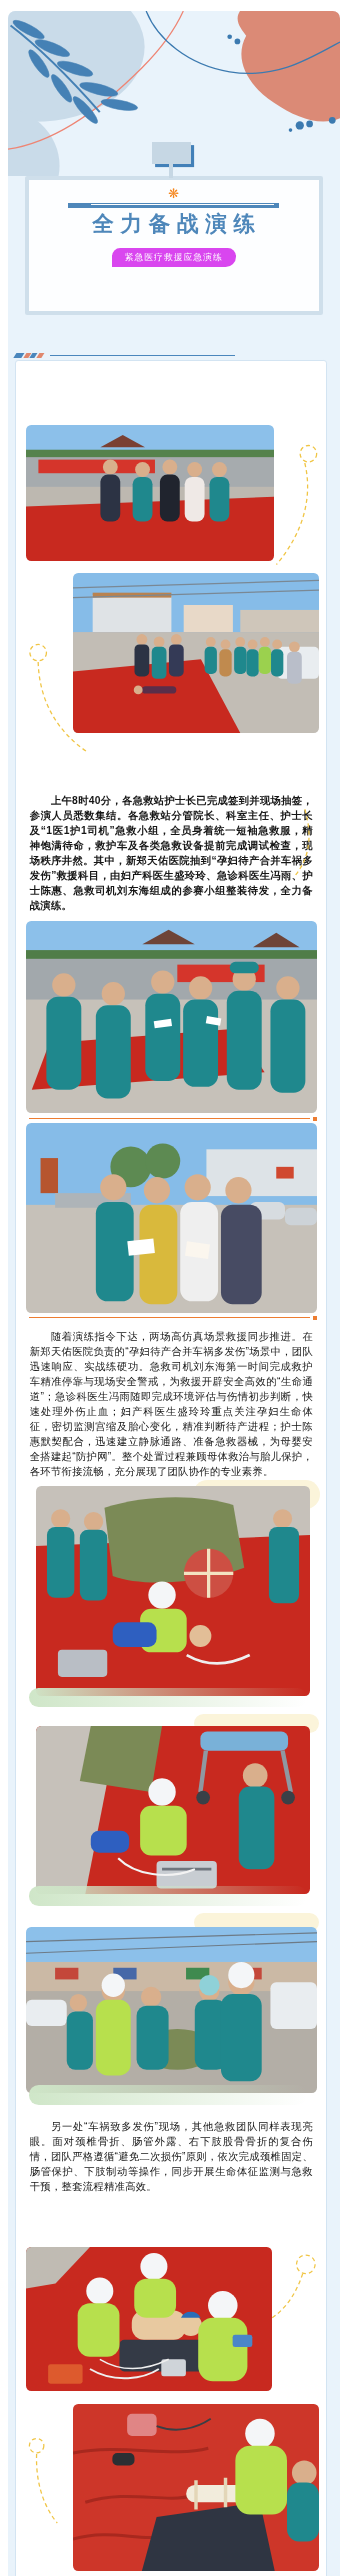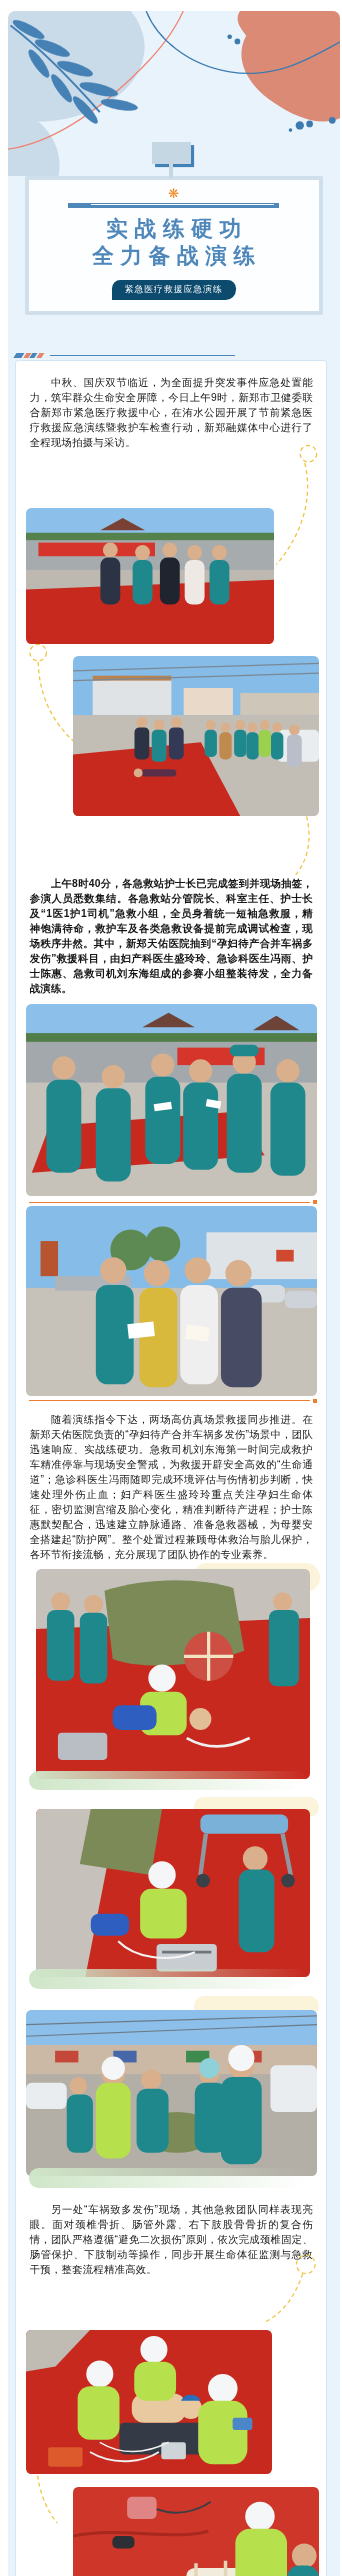--- a/index.html
+++ b/index.html
@@ -35,21 +35,21 @@
   }
   .blue-bar::after{
     content:"";position:absolute;left:23px;right:5.2px;top:1.5px;height:1px;background:#ffffff;
   }
   .t-line{
     margin-top:9.3px;font-size:21.6px;font-weight:bold;color:#4e87ba;
     letter-spacing:6.7px;text-indent:6.7px;line-height:23px;
   }
   .t-line.second{margin-top:4.6px;}
   .badge{
-    display:inline-block;margin-top:13px;padding:3.6px 13px;background:#0c4a6e;color:#fff;
+    display:inline-block;margin-top:13px;padding:3.6px 13px;background:#d946ef;color:#fff;
     font-size:8.8px;letter-spacing:1px;border-radius:8.2px 8.2px 10.3px 0;
   }
   
   .slash-row{margin:37px 0 0 7.7px;height:5.2px;line-height:5.2px;white-space:nowrap;}
   .slash{display:inline-block;width:5.2px;height:4.6px;margin-right:1.5px;transform:skewX(-32deg);vertical-align:middle;}
   .slash.first{width:7.7px;}
   .s-blue{background:#4a86bc;}
   .s-red{background:#e0876d;}
   .slash-line{display:inline-block;width:185px;height:1px;background:#4a86bc;margin-left:5.2px;vertical-align:middle;}
   
@@ -124,21 +124,20 @@
         <circle cx="585" cy="219" r="6.5"></circle>
           <circle cx="629" cy="212" r="6.5"></circle>
       </g>
     </svg>
     <div class="sign"></div>
   </div>
 
   <div class="title-card">
     <div class="flower">❋</div>
     <div class="blue-bar"></div>
-    <div class="t-line">实战练硬功</div>
     <div class="t-line second">全力备战演练</div>
     <span class="badge">紧急医疗救援应急演练</span>
   </div>
 
   <div class="slash-row">
     <span class="slash first s-blue"></span><span class="slash s-red"></span><span class="slash s-blue"></span><span class="slash s-red"></span><span class="slash-line"></span>
   </div>
 
   <div class="content-card">
 
@@ -150,21 +149,20 @@
         <path d="M43,584 C45,660 80,720 140,760"></path>
         <path d="M560,870 C575,920 570,965 540,1000"></path>
         <circle cx="562" cy="3694" r="18"></circle>
         <path d="M556,3712 C540,3760 515,3790 480,3808"></path>
         <path d="M540,4340 C575,4390 580,4440 560,4480"></path>
         <circle cx="40" cy="4046" r="14"></circle>
         <path d="M40,4062 C38,4110 50,4160 80,4196"></path>
       </g>
     </svg>
 
-    <p class="p1">中秋、国庆双节临近，为全面提升突发事件应急处置能力，筑牢群众生命安全屏障，今日上午9时，新郑市卫健委联合新郑市紧急医疗救援中心，在洧水公园开展了节前紧急医疗救援应急演练暨救护车检查行动，新郑融媒体中心进行了全程现场拍摄与采访。</p>
 
     <div class="photo ph1">
       <svg viewBox="0 0 100 55" preserveAspectRatio="none">
         <rect x="0" y="0" width="100" height="26" fill="#8cc0ea"></rect>
         <polygon points="30,9 39,4 48,9" fill="#7a4033"></polygon>
         <rect x="0" y="10" width="100" height="4" fill="#55824c"></rect>
         <rect x="0" y="13" width="100" height="13" fill="#a6abae"></rect>
         <rect x="5" y="14" width="47" height="5.5" fill="#d5352b"></rect>
         <rect x="0" y="25" width="100" height="9" fill="#bdb8b0"></rect>
         <polygon points="0,33 100,29 100,55 0,55" fill="#c8291f"></polygon>

